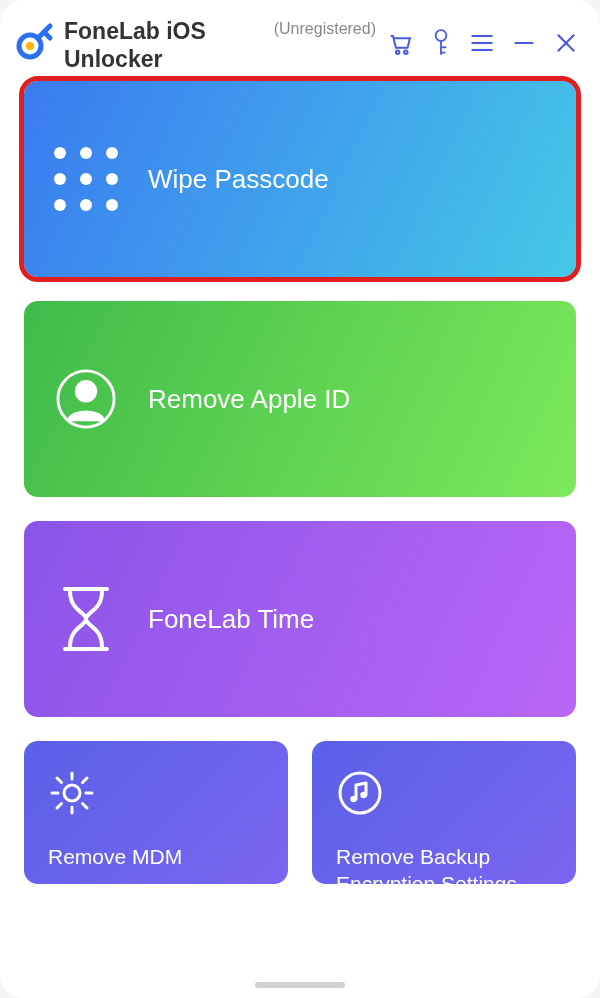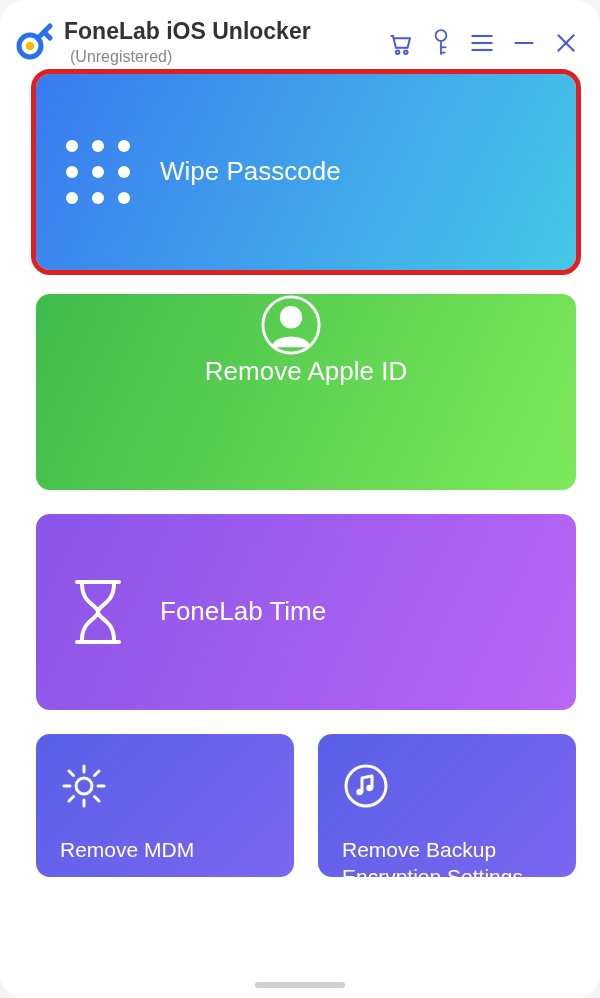--- a/index.html
+++ b/index.html
@@ -26,21 +26,21 @@
       gap: 10px;
     }
     .logo {
       width: 40px;
       height: 40px;
       margin-top: 4px;
     }
     .title-block {
       flex: 1;
       display: flex;
-      flex-direction: column;
+      flex-direction: row;
     }
     .title {
       font-size: 23px;
       font-weight: 700;
       color: #333;
       line-height: 1.2;
     }
     .subtitle {
       font-size: 16px;
       color: #888;
@@ -53,21 +53,21 @@
       align-items: center;
       margin-top: 10px;
     }
     .hicon {
       color: #4a5ae0;
       stroke: #4a5ae0;
       cursor: pointer;
     }
     .content {
       flex: 1;
-      padding: 0 24px 0 36px;
+      padding: 0 24px 0 24px;
       display: flex;
       flex-direction: column;
       gap: 24px;
     }
     .card {
       border-radius: 14px;
       display: flex;
       align-items: center;
       padding: 0 30px;
       cursor: pointer;
@@ -80,21 +80,20 @@
     .card-highlight {
       outline: 5px solid #e02020;
       outline-offset: 0;
       border-radius: 14px;
     }
     .card-blue {
       background: linear-gradient(115deg, #3a7bf0 0%, #45c8e6 100%);
     }
     .card-green {
       background: linear-gradient(115deg, #3fbb4a 0%, #7de95a 100%);
-      flex-direction: column;
     }
     .card-purple {
       background: linear-gradient(115deg, #8a55e8 0%, #b966f5 100%);
     }
     .card-indigo {
       background: linear-gradient(135deg, #5a60e8 0%, #7b66f0 100%);
     }
     .card-icon {
       width: 64px;
       display: flex;

